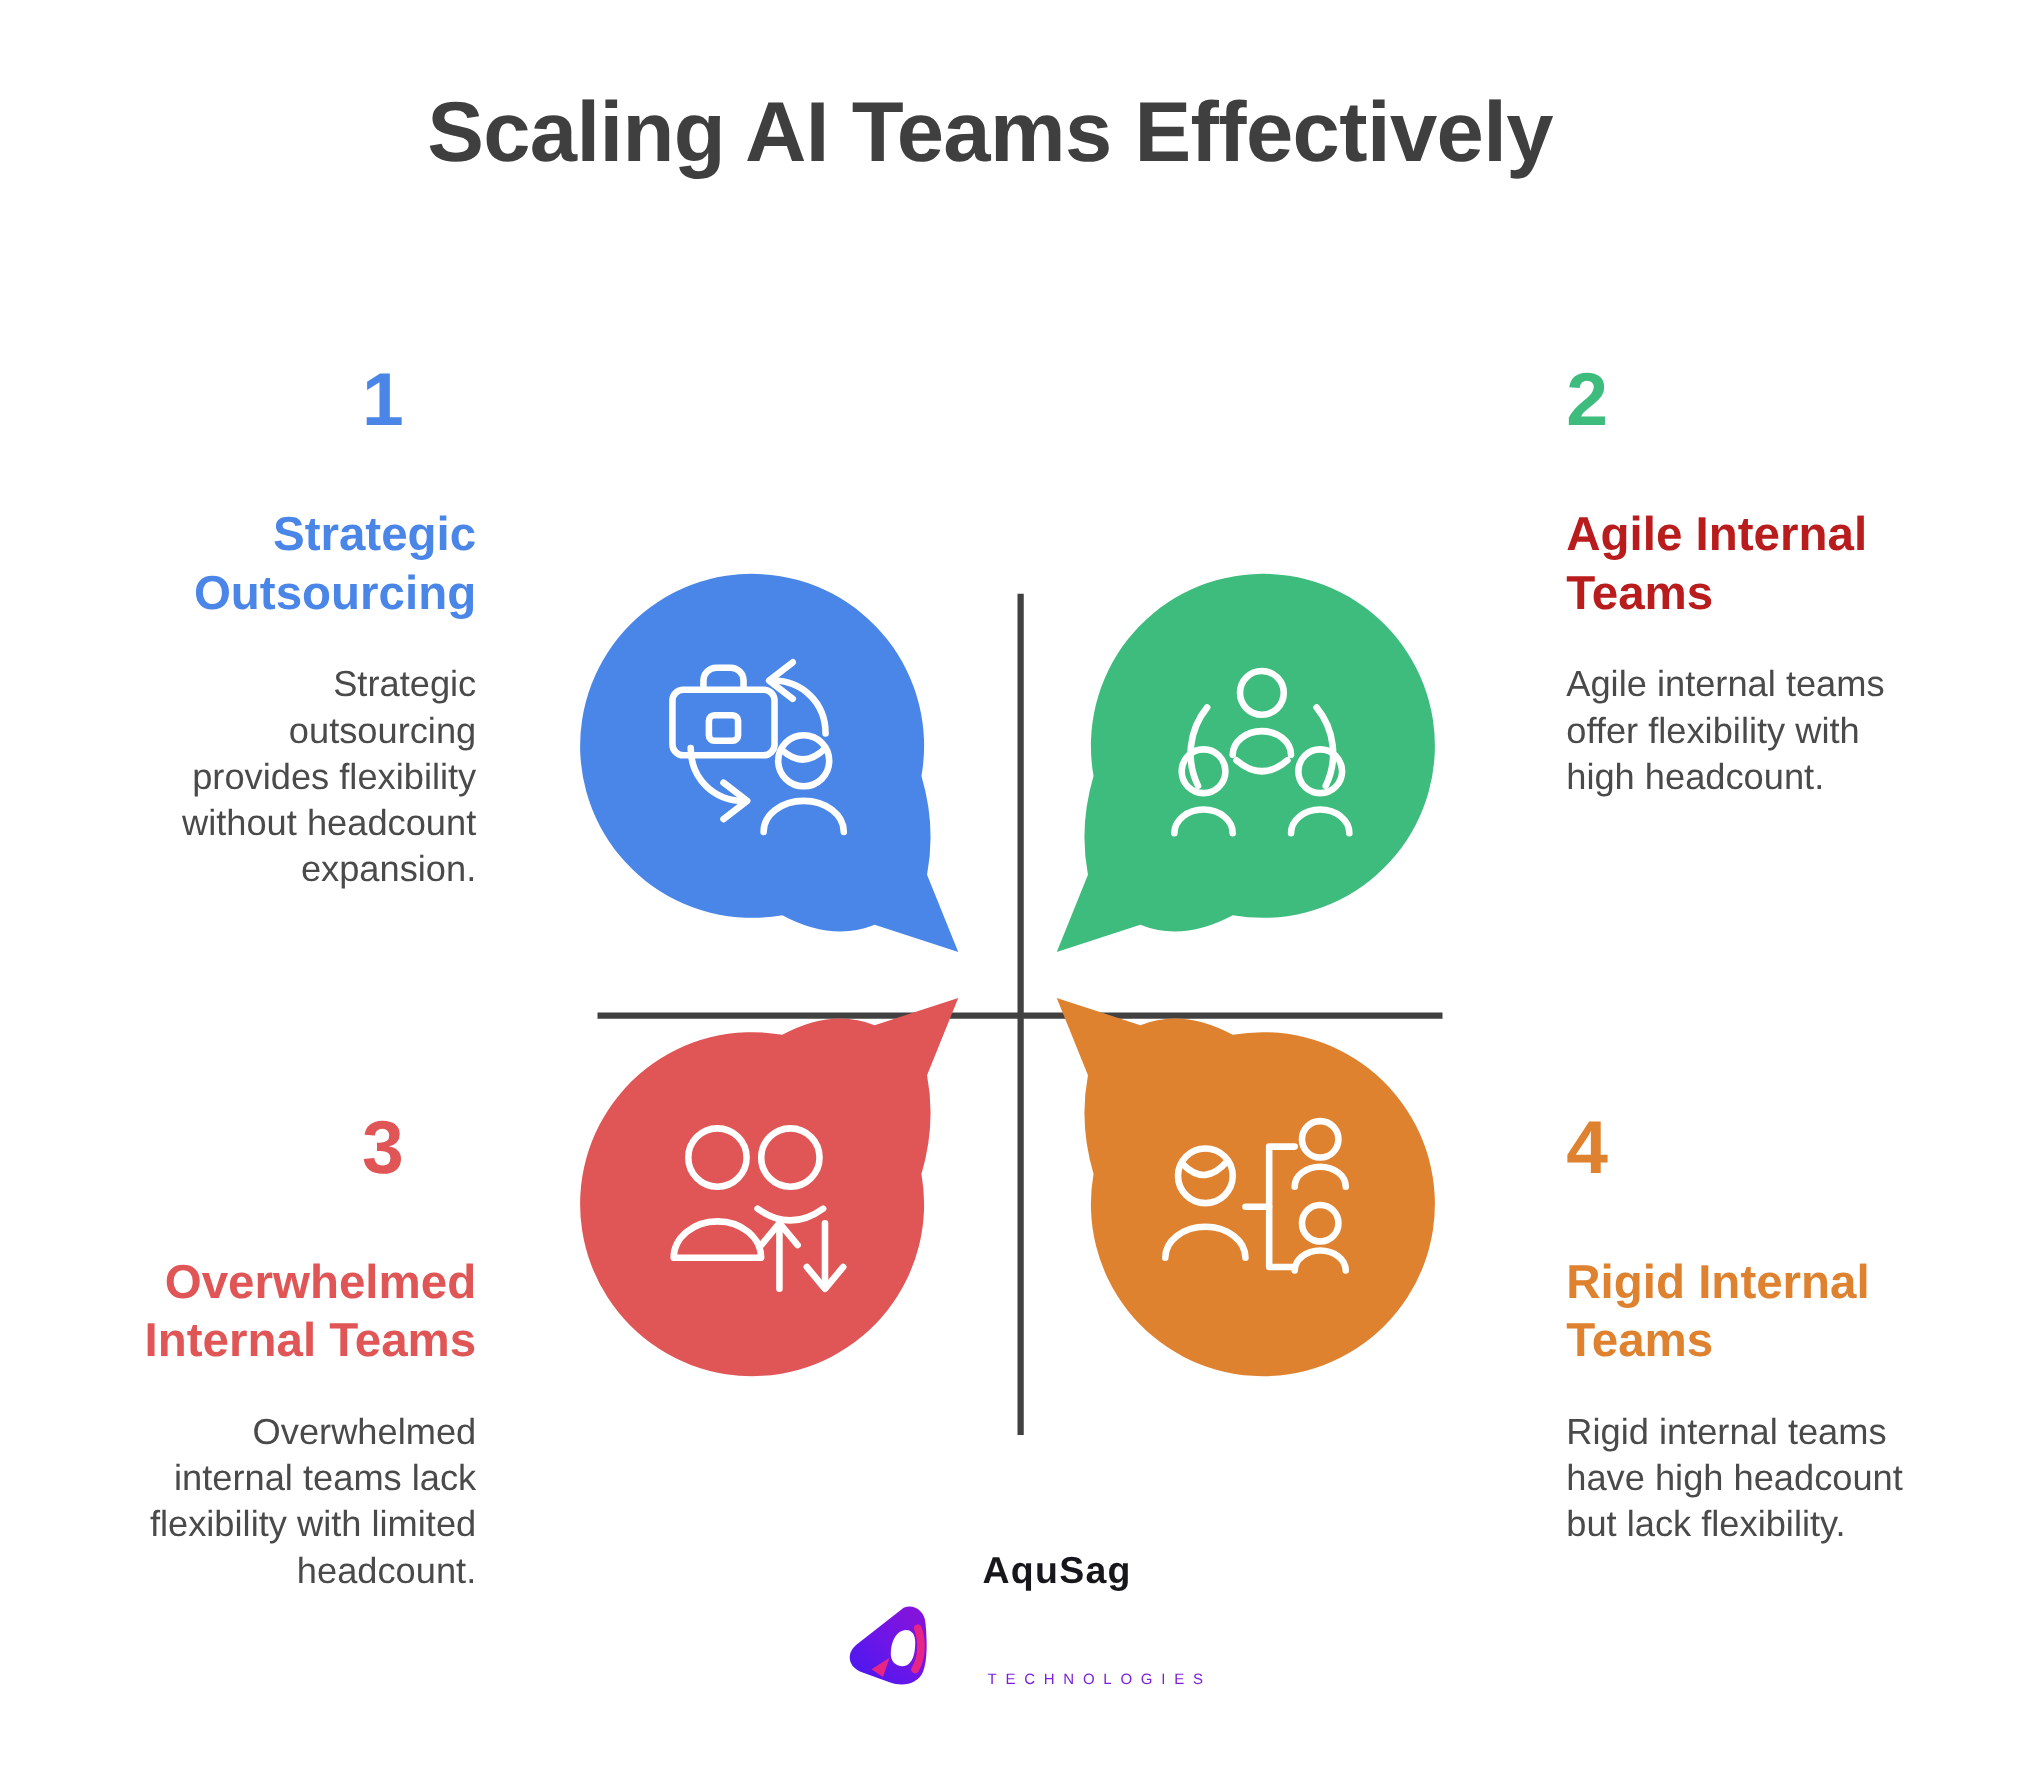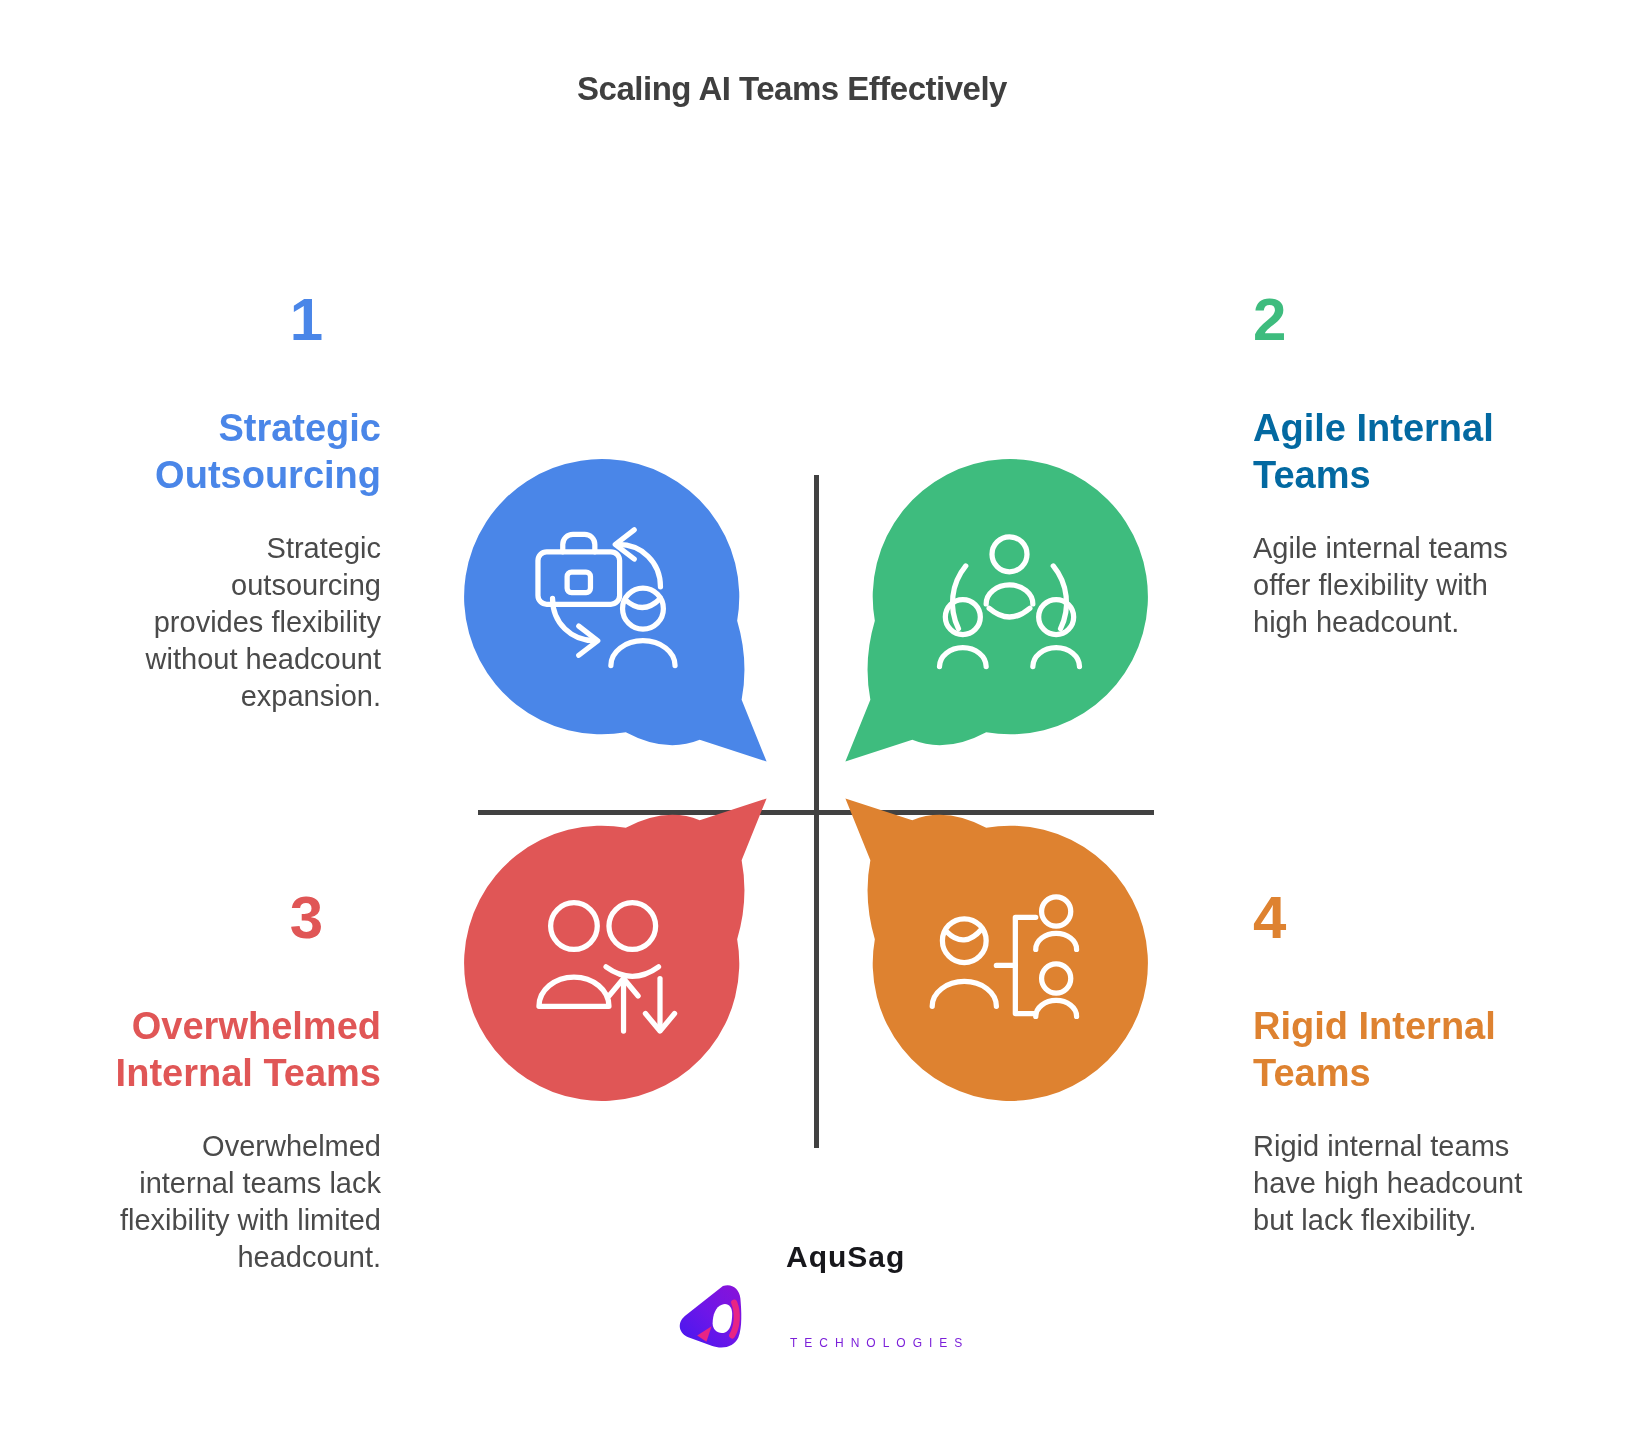--- a/index.html
+++ b/index.html
@@ -4,21 +4,21 @@
 <style>
   html,body{margin:0;padding:0;background:#ffffff;}
   #canvas{
     position:relative;width:1632px;height:1430px;background:#ffffff;overflow:hidden;
     font-family:"Liberation Sans","DejaVu Sans",sans-serif;
   }
   .abs{position:absolute;}
   
   .page-title{
     left:0;right:48px;top:72px;text-align:center;
-    font-size:33px;font-weight:bold;color:#3F3F3F;letter-spacing:-0.5px;line-height:1;
+    font-size:68px;font-weight:bold;color:#3F3F3F;letter-spacing:-0.5px;line-height:1;
   }
   
   .divider{background:#414141;}
   .divider-v{left:814px;top:475px;width:4.5px;height:673px;}
   .divider-h{left:478px;top:810px;width:676px;height:4.5px;}
   
   .bubble{width:320px;height:320px;}
   .bubble svg{display:block;width:100%;height:100%;}
   .flip-x svg{transform:scaleX(-1);}
   .flip-y svg{transform:scaleY(-1);}
@@ -136,21 +136,21 @@
 Outsourcing</div>
     <div class="abs sec-desc" style="top:530px;right:0;width:320px;">Strategic
 outsourcing
 provides flexibility
 without headcount
 expansion.</div>
   </div>
 
   <div class="abs tblock right-col" style="left:1253px;top:0;">
     <div class="abs sec-number" style="top: 290px; left: 0px; width: 330px; color: rgb(62, 188, 126);">2</div>
-    <div class="abs sec-heading" style="top: 405px; left: 0px; width: 330px; color: #0369a1;">Agile Internal
+    <div class="abs sec-heading" style="top: 405px; left: 0px; width: 330px; color: #b91c1c;">Agile Internal
 Teams</div>
     <div class="abs sec-desc" style="top:530px;left:0;width:330px;">Agile internal teams
 offer flexibility with
 high headcount.</div>
   </div>
 
   <div class="abs tblock left-col" style="left:61px;top:0;">
     <div class="abs sec-number" style="top: 888px; right: 0px; width: 320px; color: rgb(224, 86, 86);">3</div>
     <div class="abs sec-heading" style="top: 1003px; right: 0px; width: 320px; color: rgb(224, 86, 86);">Overwhelmed
 Internal Teams</div>

